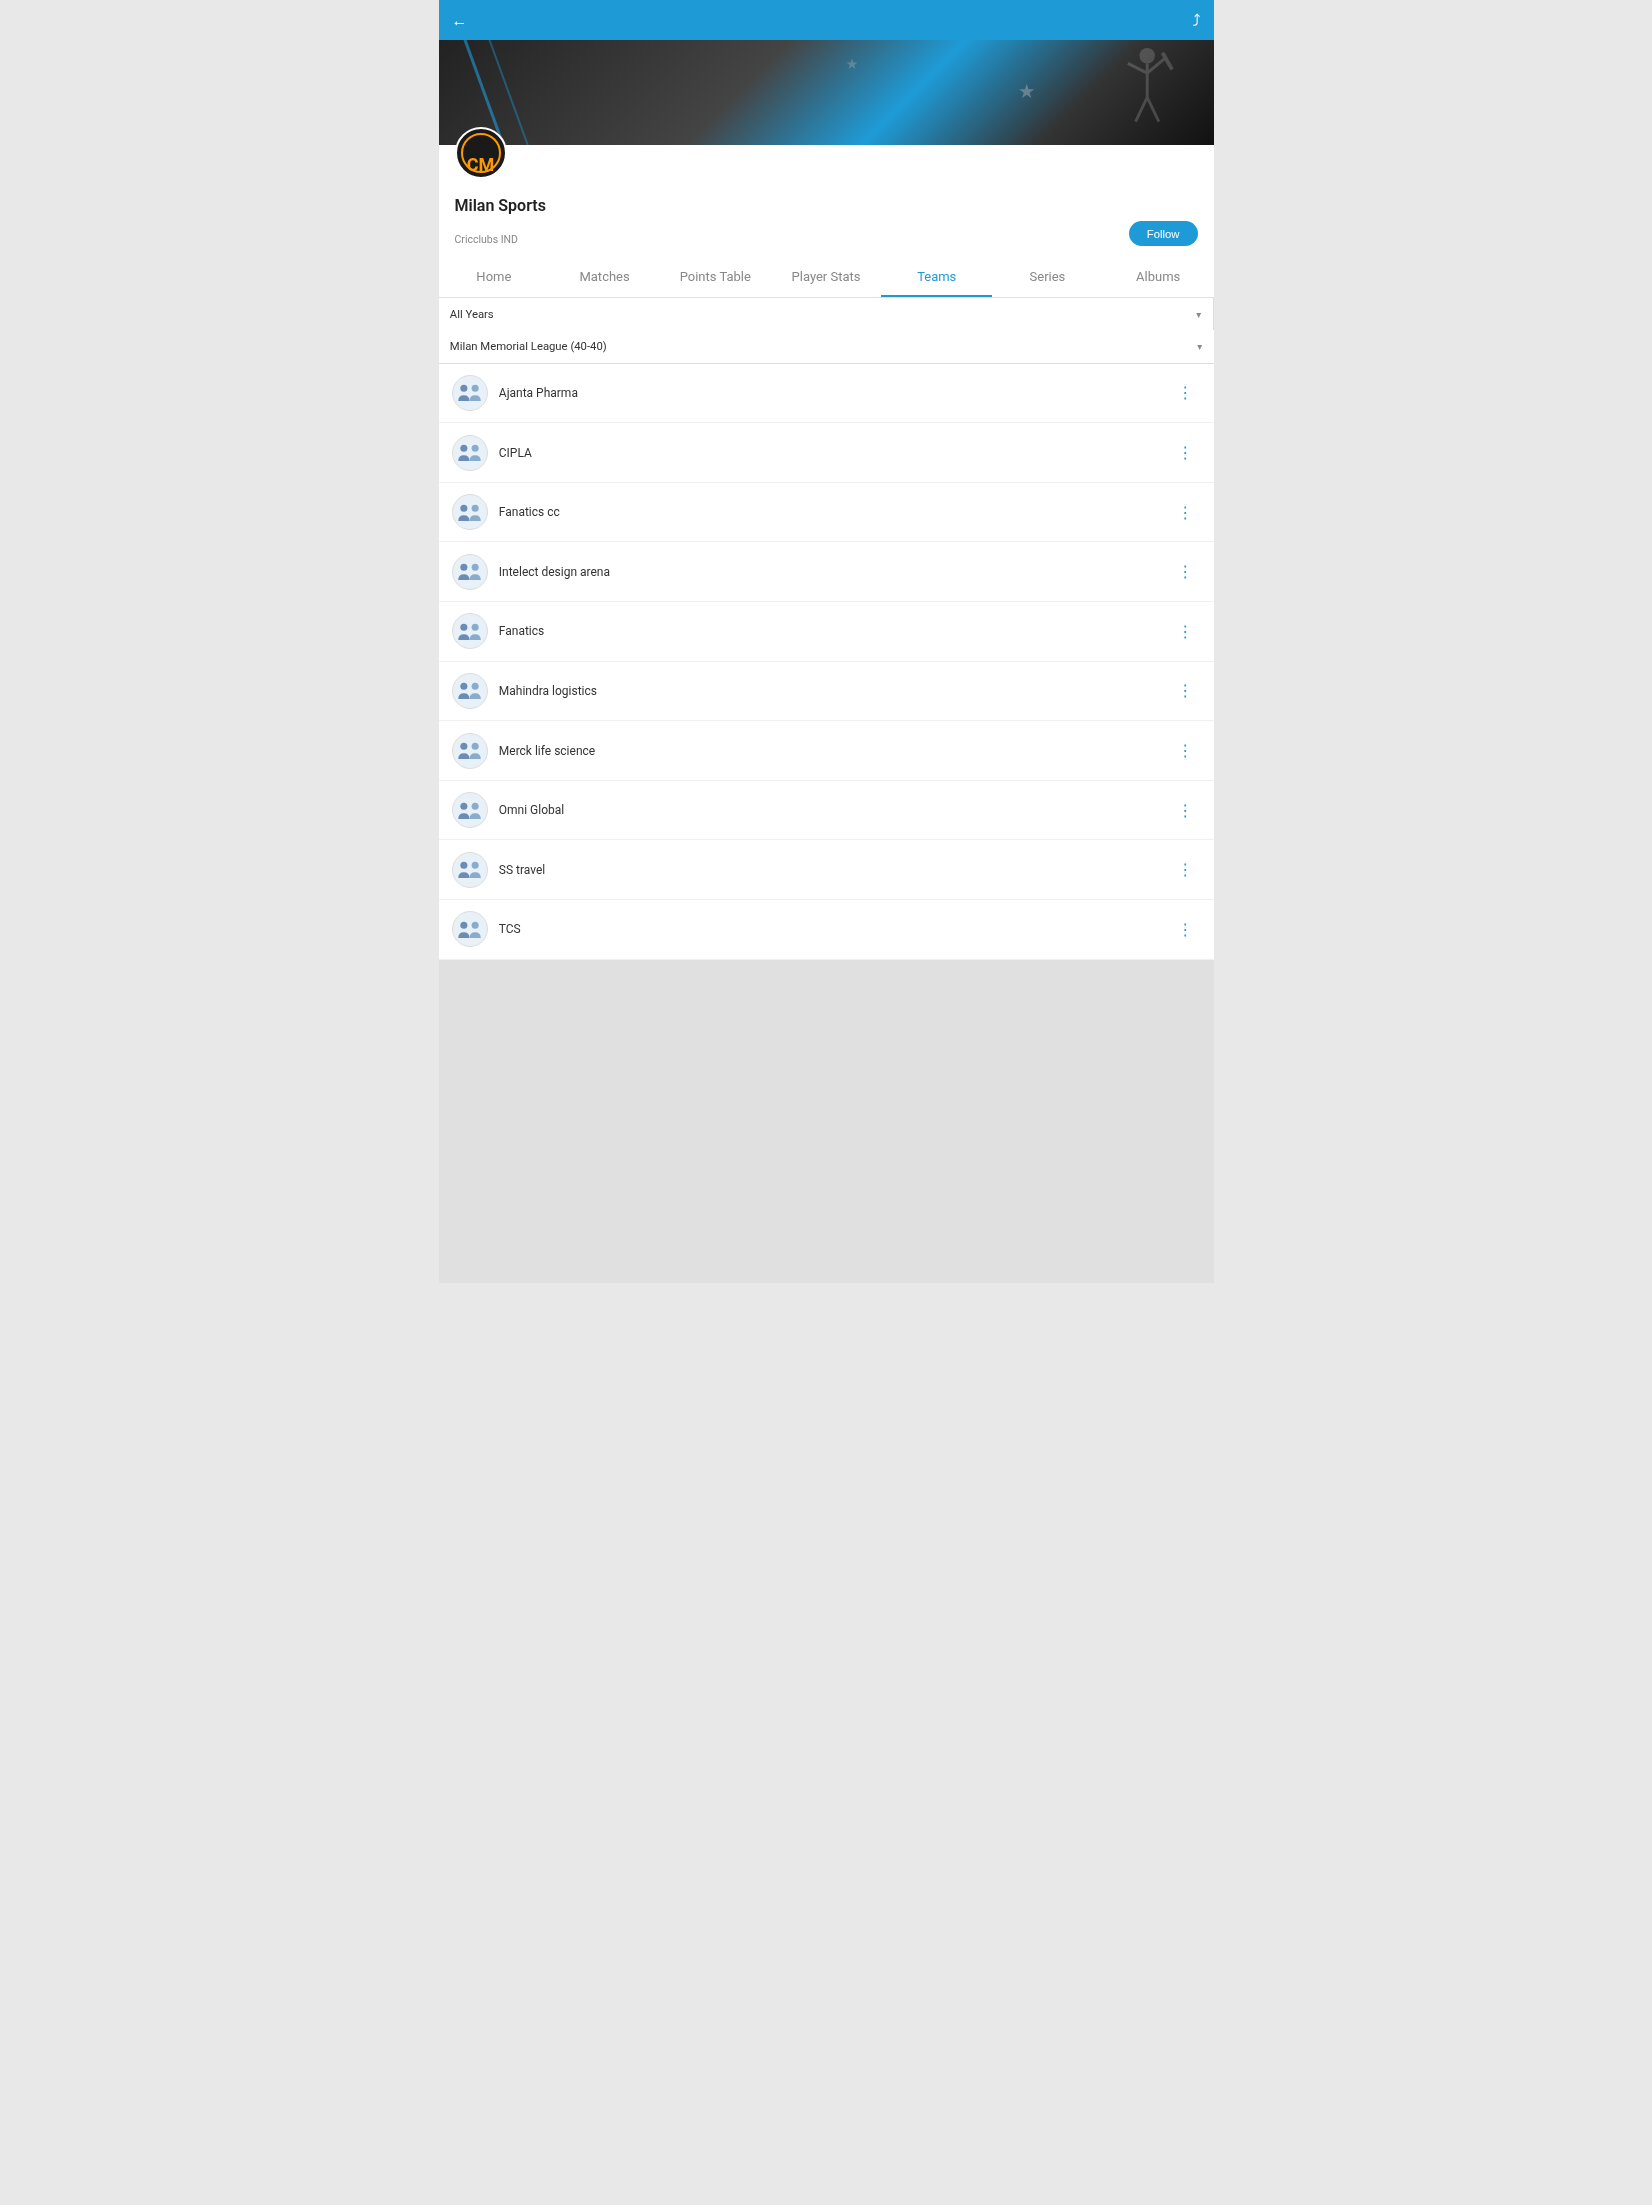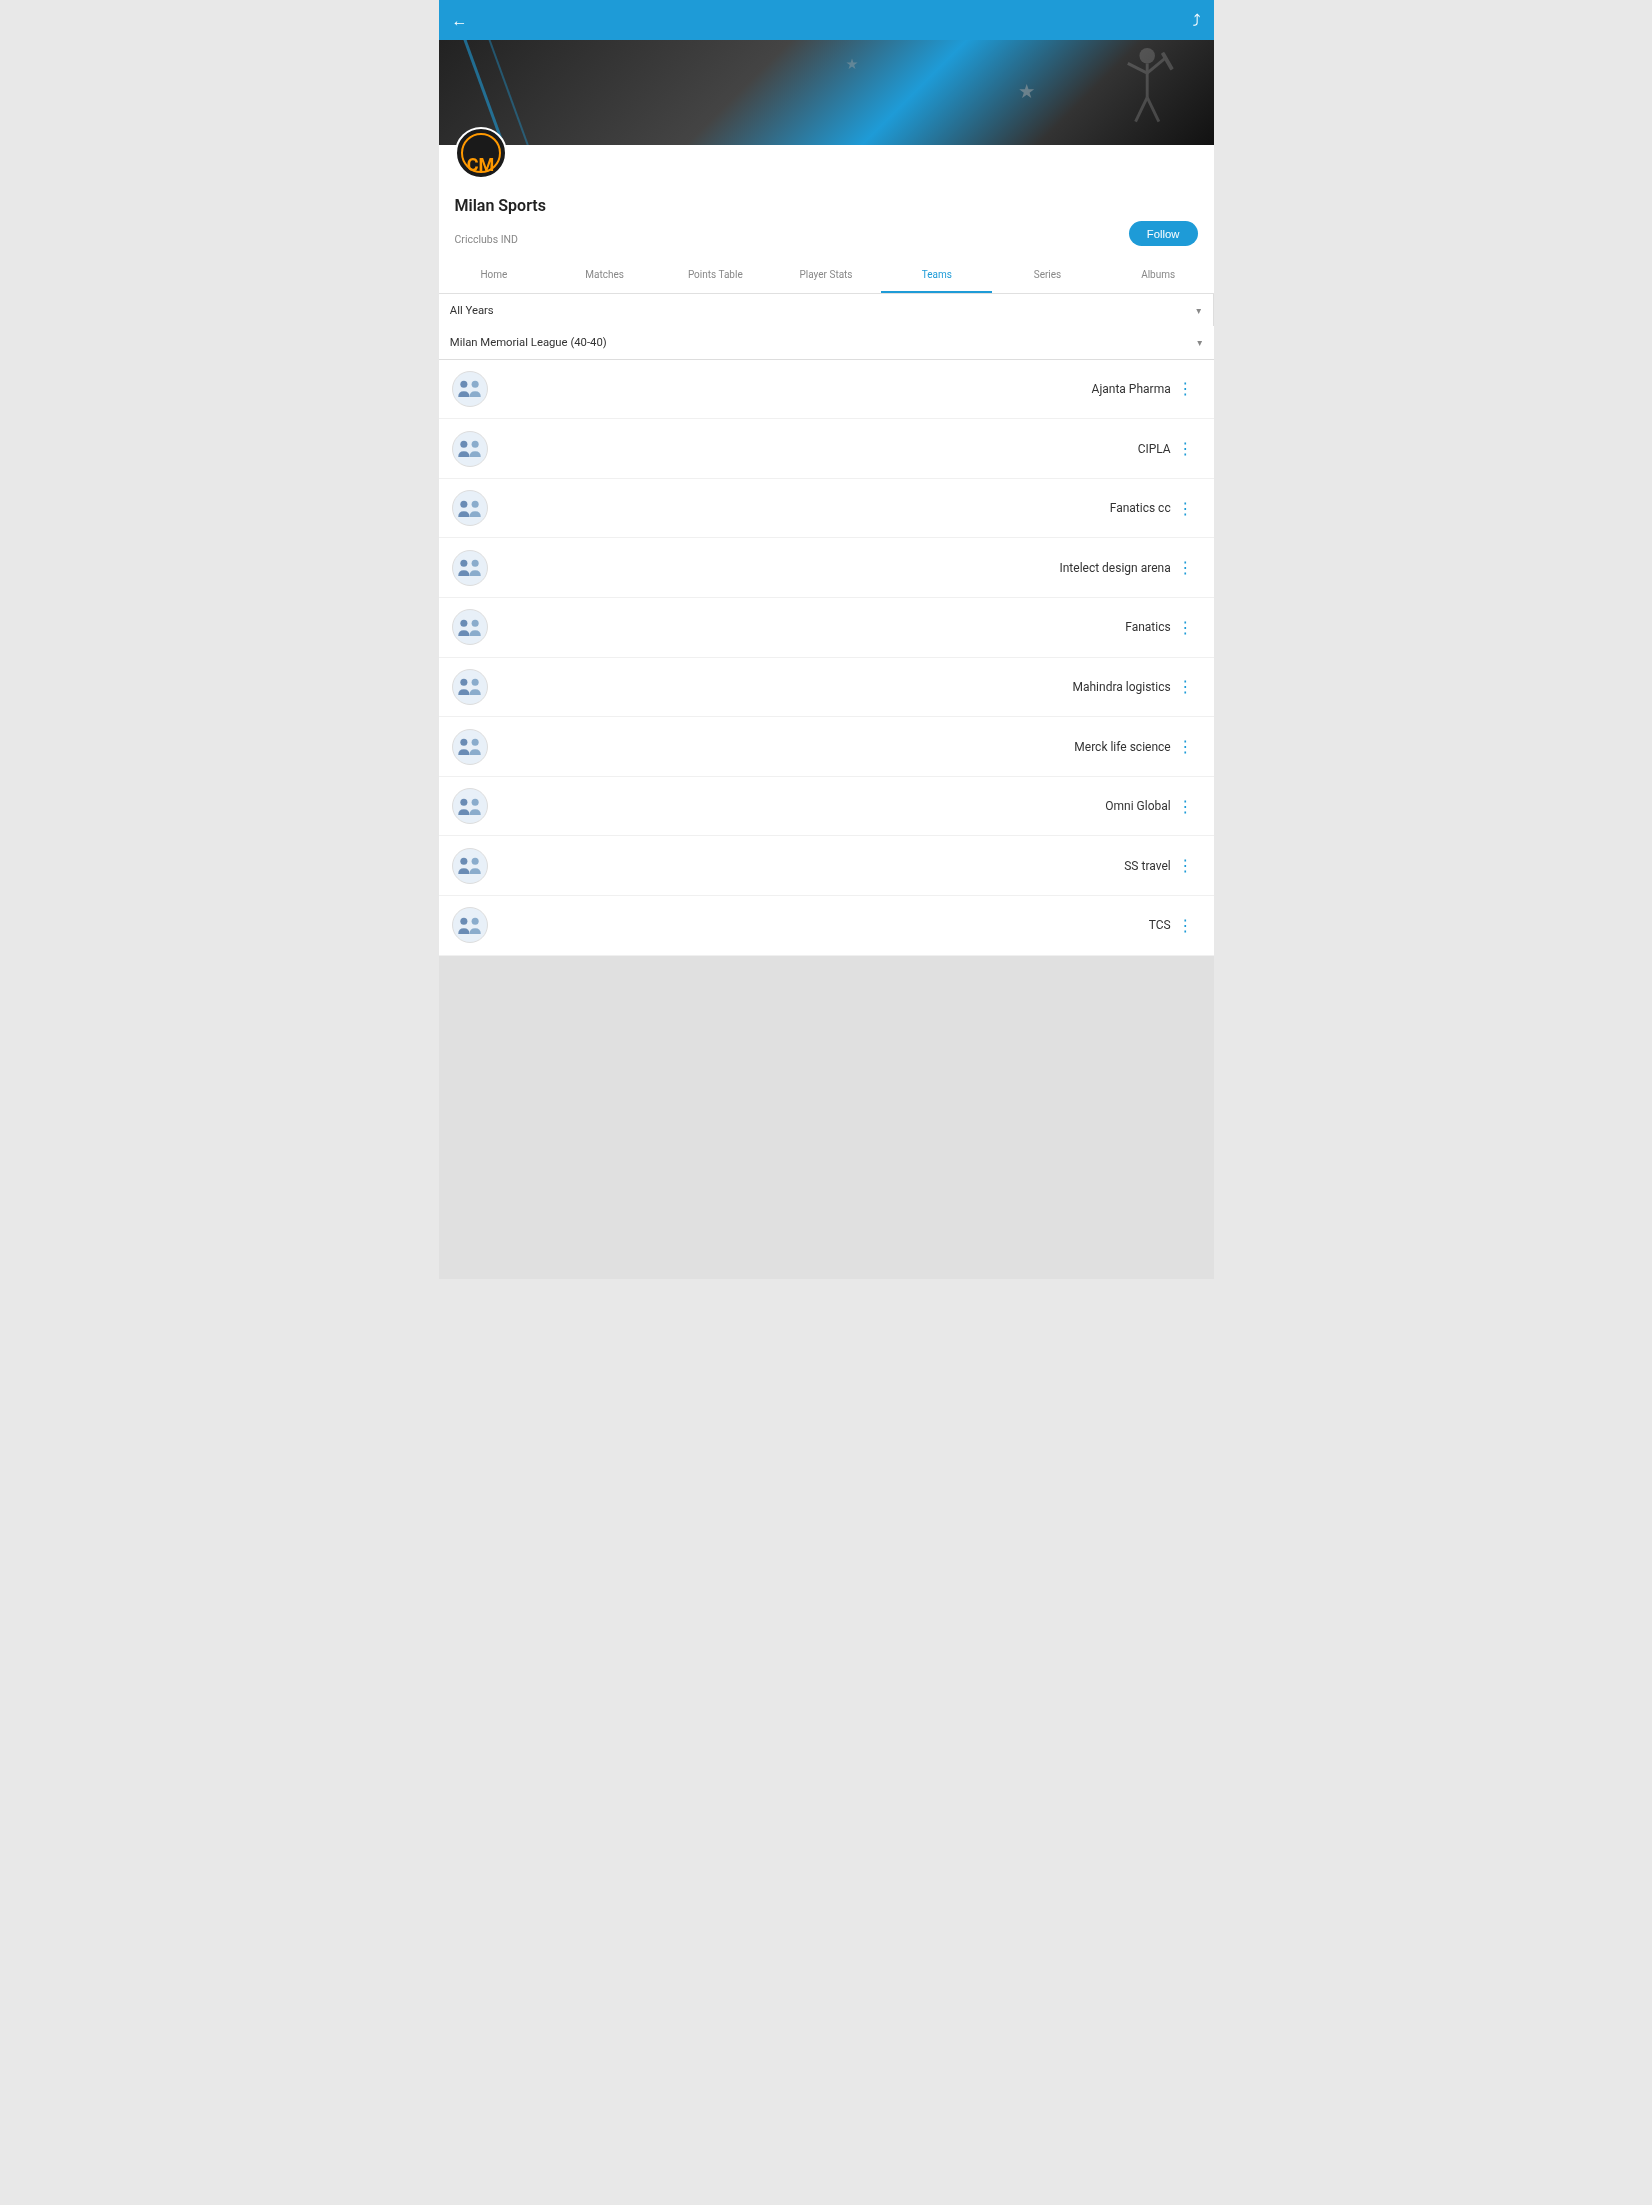--- a/index.html
+++ b/index.html
@@ -143,21 +143,21 @@
     .nav-tabs {
       background: white;
       display: flex;
       border-bottom: 0.8px solid #e0e0e0;
       overflow-x: auto;
     }
     .nav-tab {
       flex: 1;
       text-align: center;
       padding: 11.3px 6.5px;
-      font-size: 10px;
+      font-size: 13px;
       color: #888;
       cursor: pointer;
       white-space: nowrap;
       border-bottom: 2.4px solid transparent;
       min-width: 65px;
     }
     .nav-tab.active {
       color: #1e9bd7;
       font-weight: 400;
       border-bottom: 2.4px solid #1e9bd7;
@@ -199,21 +199,20 @@
     
     .team-list {
       background: white;
     }
     .team-item {
       display: flex;
       align-items: center;
       padding: 11.3px 13px;
       border-bottom: 0.8px solid #f0f0f0;
       background: white;
-      text-align: right;
     }
     .team-avatar {
       width: 36px;
       height: 36px;
       border-radius: 50%;
       background: #e8f0f8;
       display: flex;
       align-items: center;
       justify-content: center;
       margin-right: 11.3px;

